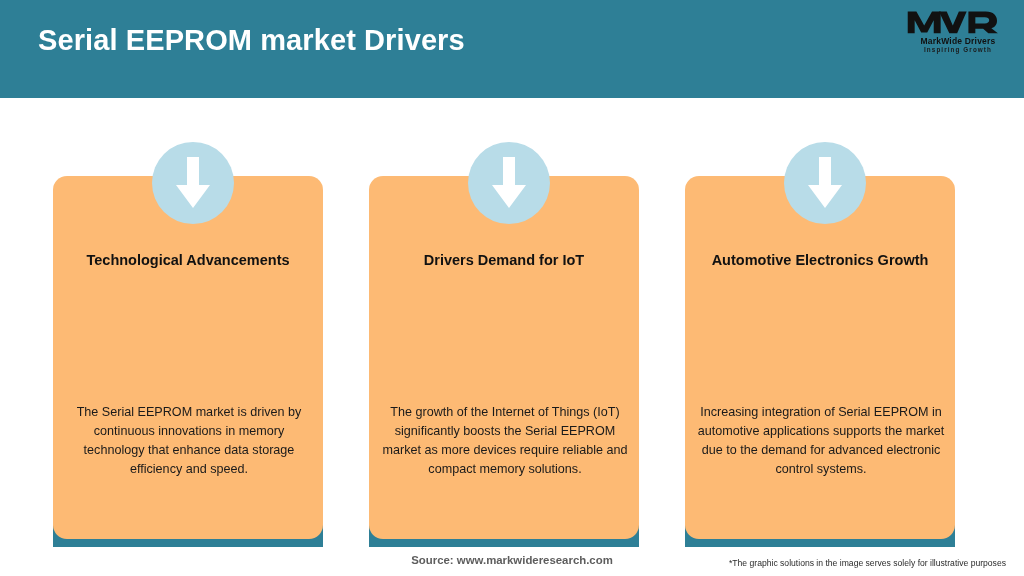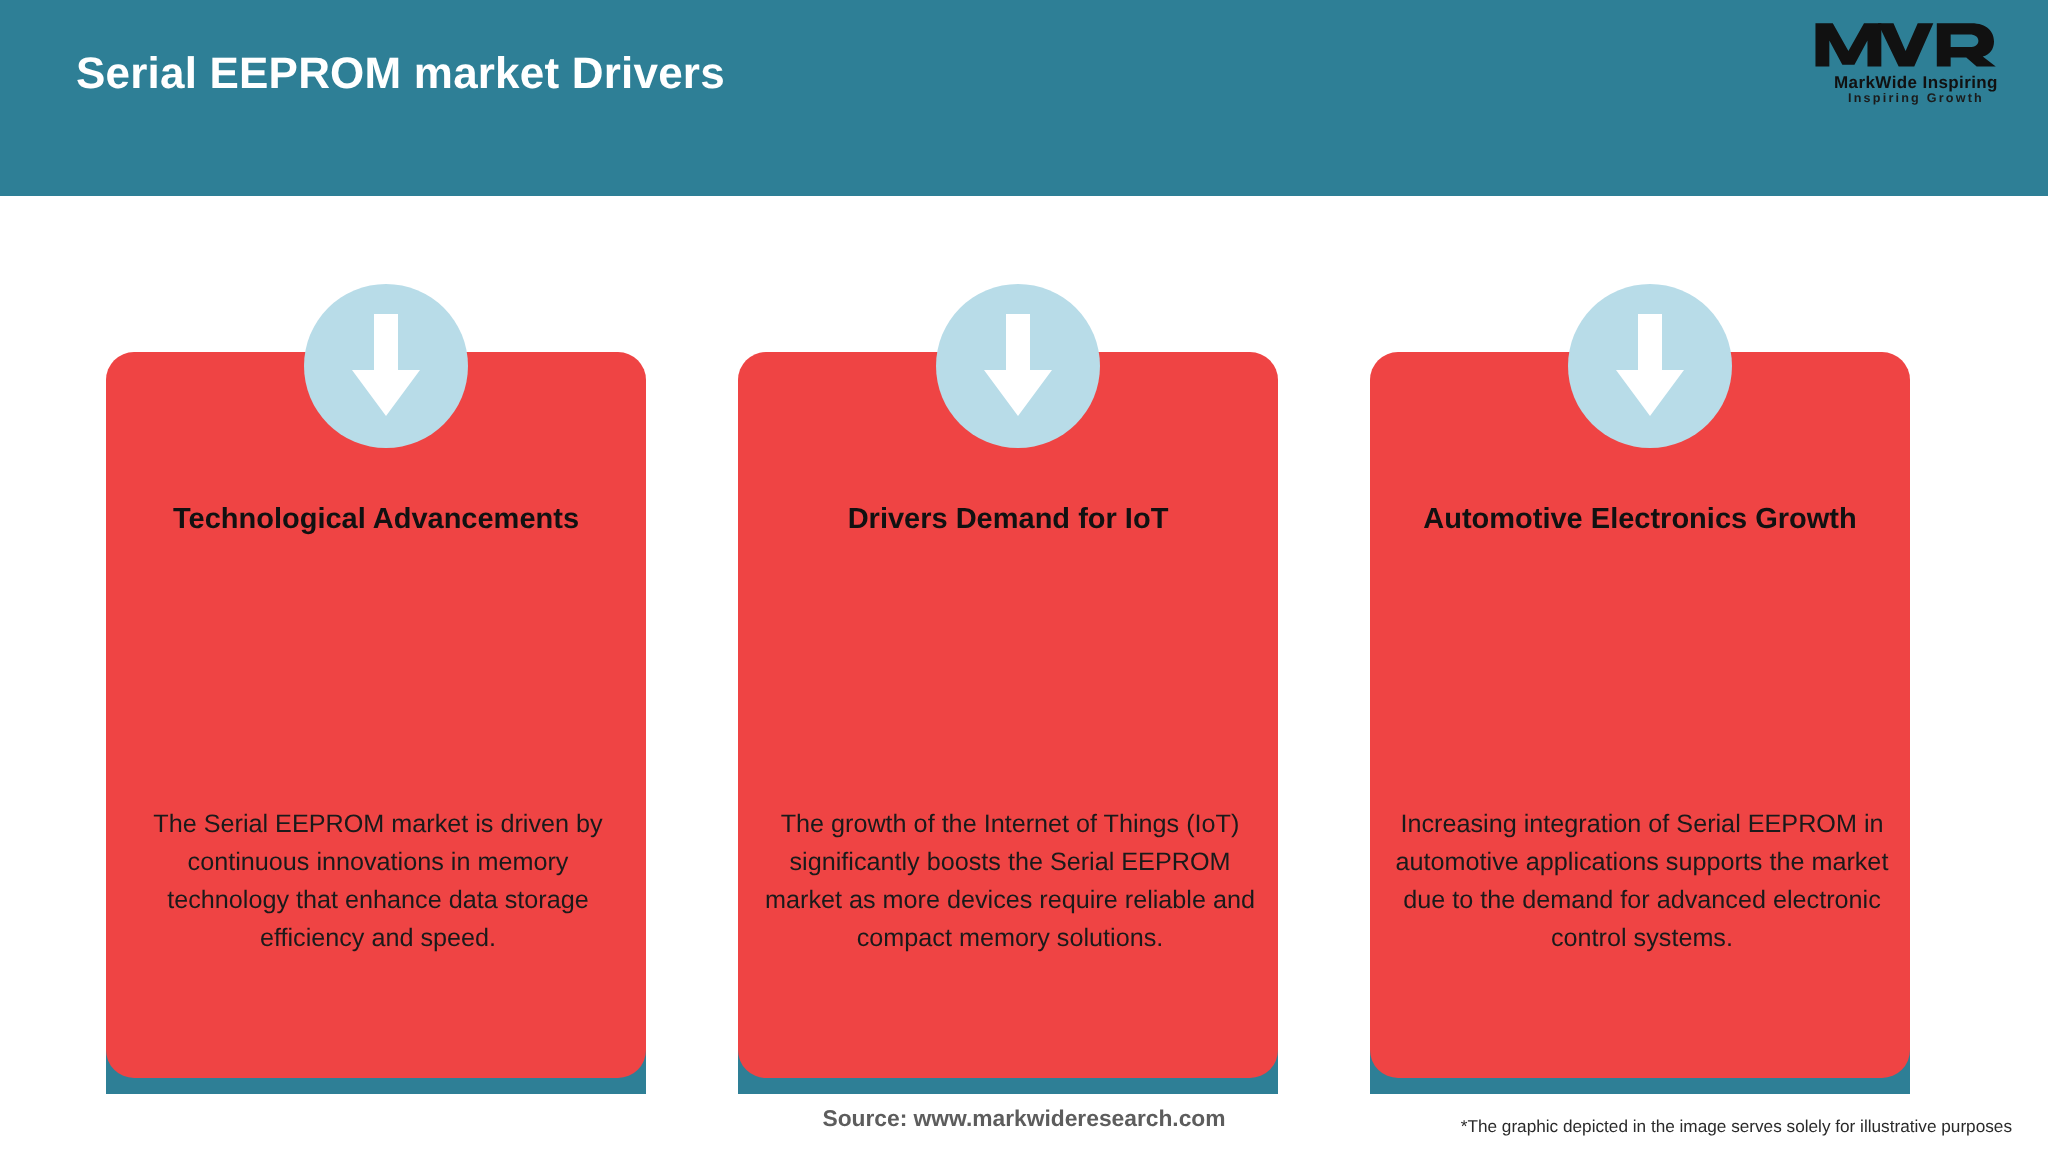--- a/index.html
+++ b/index.html
@@ -22,21 +22,21 @@
     left: 0;
     top: 0;
     width: 1024px;
     height: 98px;
     background: #2E7F96;
   }
   .header-title {
     position: absolute;
     left: 38px;
     top: 24px;
-    font-size: 22px;
+    font-size: 29px;
     font-weight: bold;
     color: #ffffff;
     letter-spacing: 0.1px;
     white-space: nowrap;
   }
 
   
   .logo-block {
     position: absolute;
     right: 14px;
@@ -105,21 +105,21 @@
     height: 12px;
     background: #2E7F96;
   }
 
   .card {
     position: absolute;
     left: 15px;
     top: 78px;
     width: 270px;
     height: 363px;
-    background: #ef4444;
+    background: #fdba74;
     border-radius: 14px;
     box-sizing: border-box;
     padding: 0 12px;
   }
 
   .card-title {
     position: absolute;
     left: 14px;
     right: 14px;
     top: 74px;
@@ -184,21 +184,21 @@
 <div class="header-title">Serial EEPROM market Drivers</div>
 
 <div class="logo-block">
   <svg class="logo-mark" viewBox="0 0 120 30" aria-hidden="true">
     <g fill="#111111">
       <path d="M2 28 L2 3 L12 3 L21 19 L30 3 L40 3 L40 28 L32 28 L32 13 L24.5 27 L17.5 27 L10 13 L10 28 Z"></path>
       <path d="M38 3 L47 3 L54 19 L61 3 L70 3 L59 28 L50 28 Z"></path>
       <path d="M72 3 L92 3 C101 3 105 8 105 13.5 C105 18 102.5 21 98.5 22.2 L106 28 L95 28 L89 22.8 L80 22.8 L80 28 L72 28 Z M80 9.5 L80 16.8 L91 16.8 C94 16.8 96 15.4 96 13.1 C96 10.9 94 9.5 91 9.5 Z"></path>
     </g>
   </svg>
-  <span class="logo-name">MarkWide Inspiring</span>
+  <span class="logo-name">MarkWide Drivers</span>
   <span class="logo-tag">Inspiring Growth</span>
 </div>
 
 <div class="cards">
 
   <div class="card-wrap c0">
     <div class="frame-left"></div>
     <div class="frame-right"></div>
     <div class="frame-bottom"></div>
     <div class="card">
@@ -238,13 +238,13 @@
     <div class="badge">
       <svg width="36" height="52" viewBox="0 0 36 52" aria-hidden="true">
         <path d="M12 0 L24 0 L24 28 L35 28 L18 51 L1 28 L12 28 Z" fill="#FFFFFF"></path>
       </svg>
     </div>
   </div>
 
 </div>
 
 <div class="footer-source">Source: www.markwideresearch.com</div>
-<div class="footer-note">*The graphic depicted in the image serves solely for illustrative purposes</div>
+<div class="footer-note">*The graphic solutions in the image serves solely for illustrative purposes</div>
 
 </body></html>

